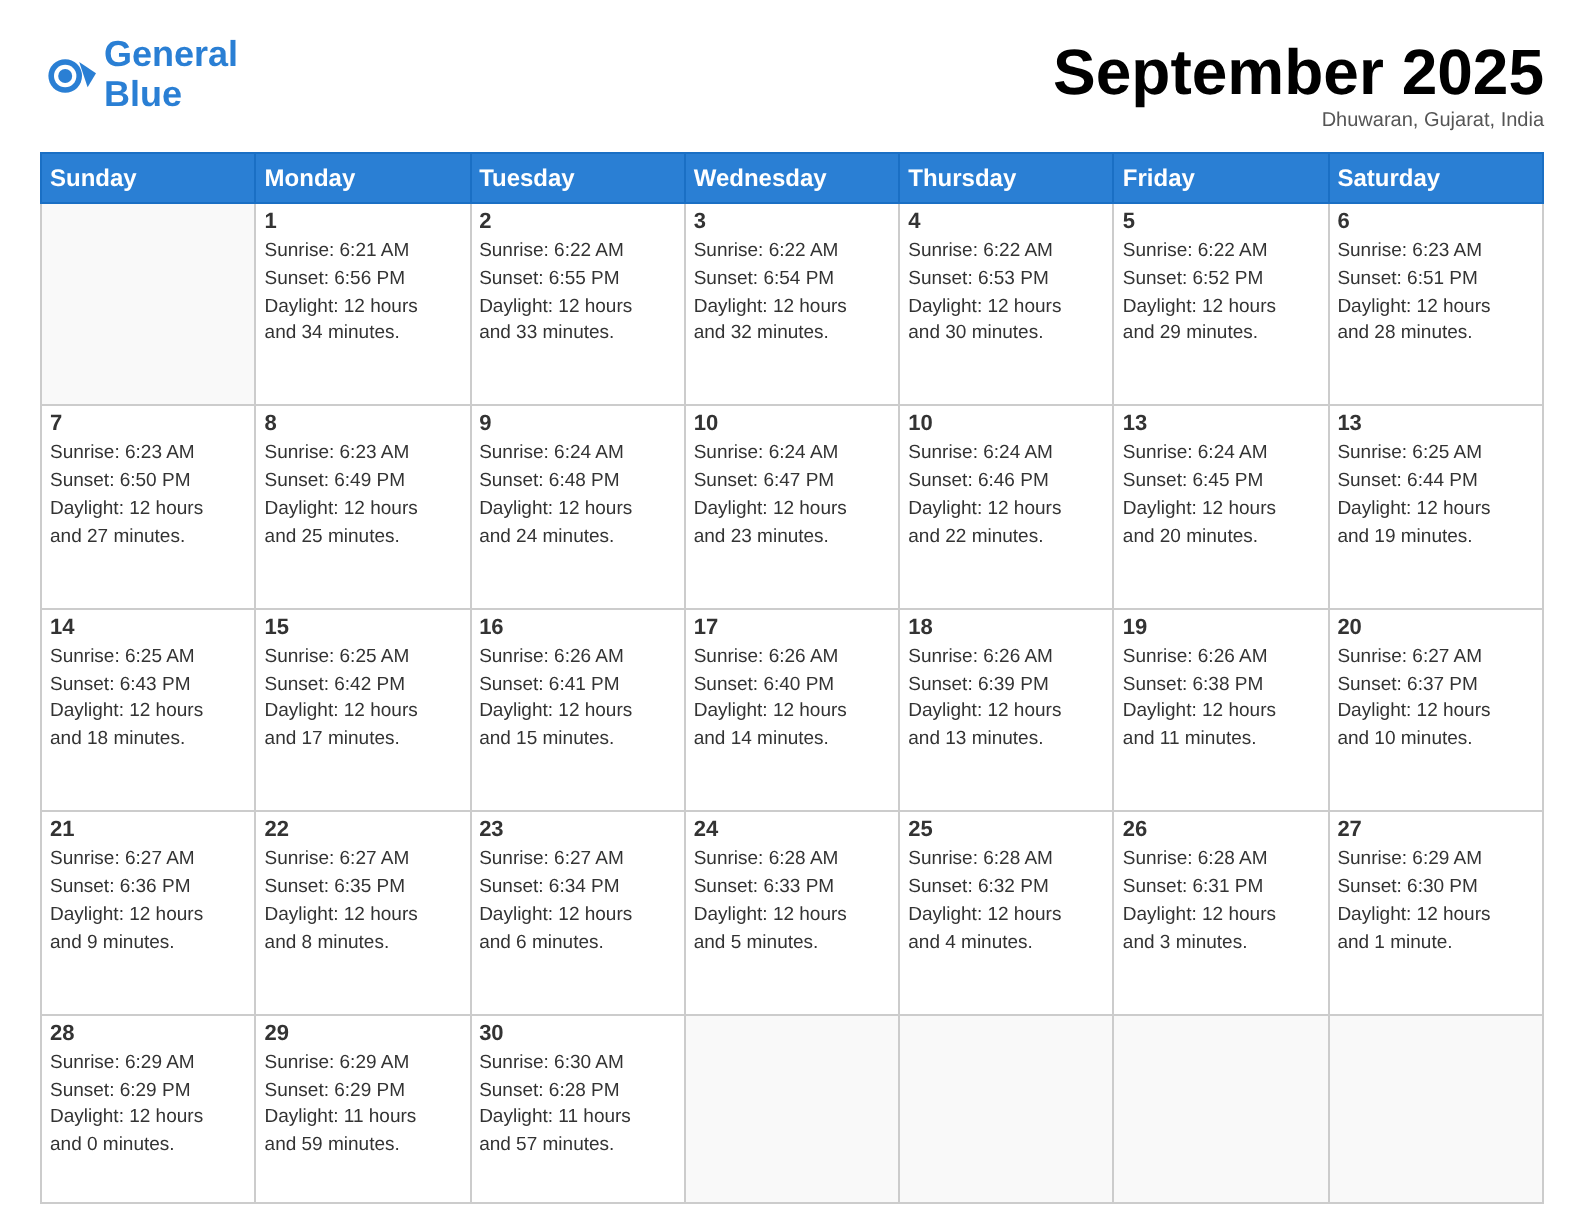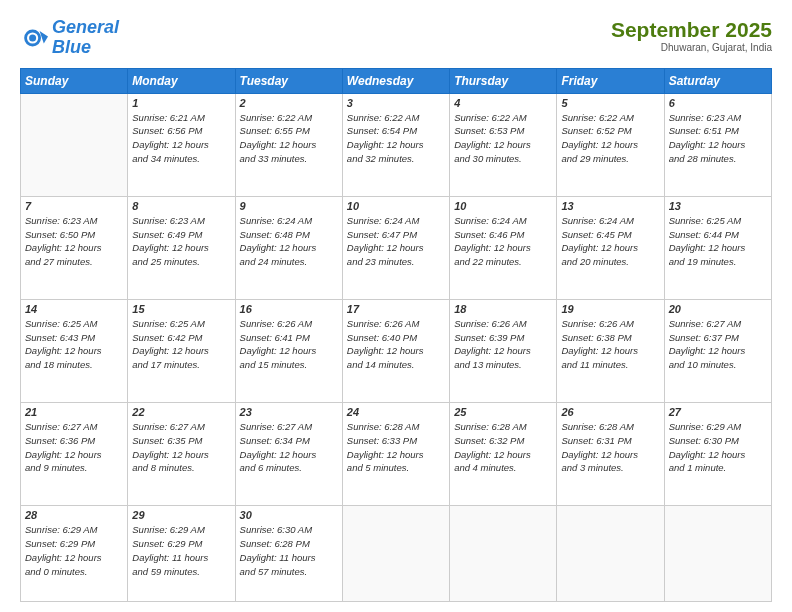--- a/index.html
+++ b/index.html
@@ -29,43 +29,41 @@
       gap: 4px;
     }
     .logo-text {
       font-size: 18px;
       font-weight: bold;
       color: #333;
       line-height: 1.1;
     }
     .logo-text span {
       color: #2a7fd4;
-      font-style: italic;
     }
     .logo-icon {
       width: 28px;
       height: 28px;
     }
     .title-block {
       text-align: right;
     }
     .month-title {
-      font-size: 21px;
-      font-weight: bold;
-      color: #4d7c0f;
+      font-size: 32px;
+      font-weight: bold;
+      color: #000000;
     }
     .location {
       font-size: 10px;
       color: #555;
     }
     .calendar-table {
       width: 100%;
       border-collapse: collapse;
       flex: 1;
-      font-style: italic;
     }
     .calendar-table th {
       background-color: #2a7fd4;
       color: white;
       font-size: 12px;
       font-weight: bold;
       padding: 5px 4px;
       text-align: left;
       border: 1px solid #1a6fc4;
     }

